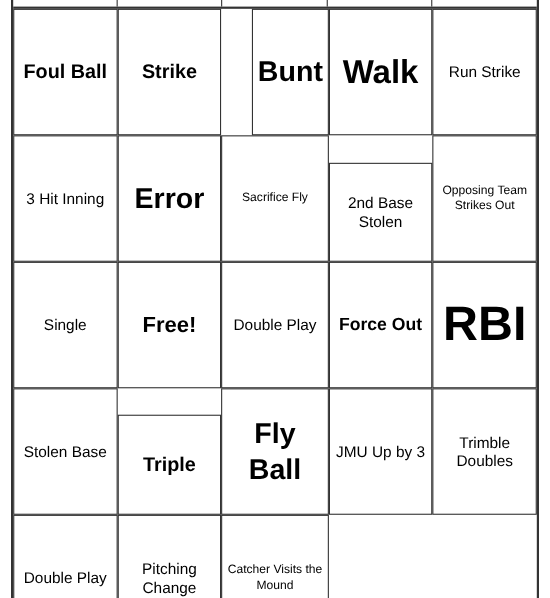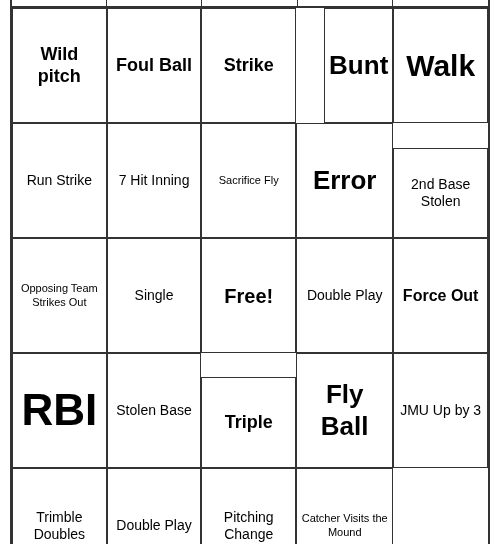--- a/index.html
+++ b/index.html
@@ -65,29 +65,28 @@
 
 <div class="bingo-card">
   <div class="bingo-header">
   <div class="bingo-header-cell">B</div>
       <div class="bingo-header-cell">I</div>
       <div class="bingo-header-cell">N</div>
       <div class="bingo-header-cell">G</div>
       <div class="bingo-header-cell">O</div>
     </div>
   <div class="bingo-grid">
-  <div class="bingo-cell" style="font-size: 18px; font-weight: bold;">Wild pitch</div>
       <div class="bingo-cell" style="font-size: 18px; font-weight: bold;">Foul Ball</div>
       <div class="bingo-cell" style="font-size: 18px; font-weight: bold;">Strike</div>
       <div class="bingo-cell" style="font-size: 26px; font-weight: bold; margin-left: 28px;">Bunt</div>
       <div class="bingo-cell" style="font-size: 30px; font-weight: bold;">Walk</div>
       <div class="bingo-cell" style="font-size: 14px;">Run Strike</div>
-      <div class="bingo-cell" style="font-size: 14px;">7 Hit Inning</div>
+      <div class="bingo-cell" style="font-size: 14px;">3 Hit Inning</div>
+      <div class="bingo-cell" style="font-size: 26px; font-weight: bold;">Error</div>
       <div class="bingo-cell" style="font-size: 11px;">Sacrifice Fly</div>
-      <div class="bingo-cell" style="font-size: 26px; font-weight: bold;">Error</div>
       <div class="bingo-cell" style="font-size: 14px; margin-top: 25px;">2nd Base Stolen</div>
       <div class="bingo-cell" style="font-size: 11px;">Opposing Team Strikes Out</div>
       <div class="bingo-cell" style="font-size: 14px;">Single</div>
       <div class="bingo-cell" style="font-size: 20px; font-weight: bold;">Free!</div>
       <div class="bingo-cell" style="font-size: 14px;">Double Play</div>
       <div class="bingo-cell" style="font-size: 16px; font-weight: bold;">Force Out</div>
       <div class="bingo-cell" style="font-size: 44px; font-weight: bold;">RBI</div>
       <div class="bingo-cell" style="font-size: 14px;">Stolen Base</div>
       <div class="bingo-cell" style="font-size: 18px; font-weight: bold; margin-top: 24px;">Triple</div>
       <div class="bingo-cell" style="font-size: 26px; font-weight: bold;">Fly Ball</div>

